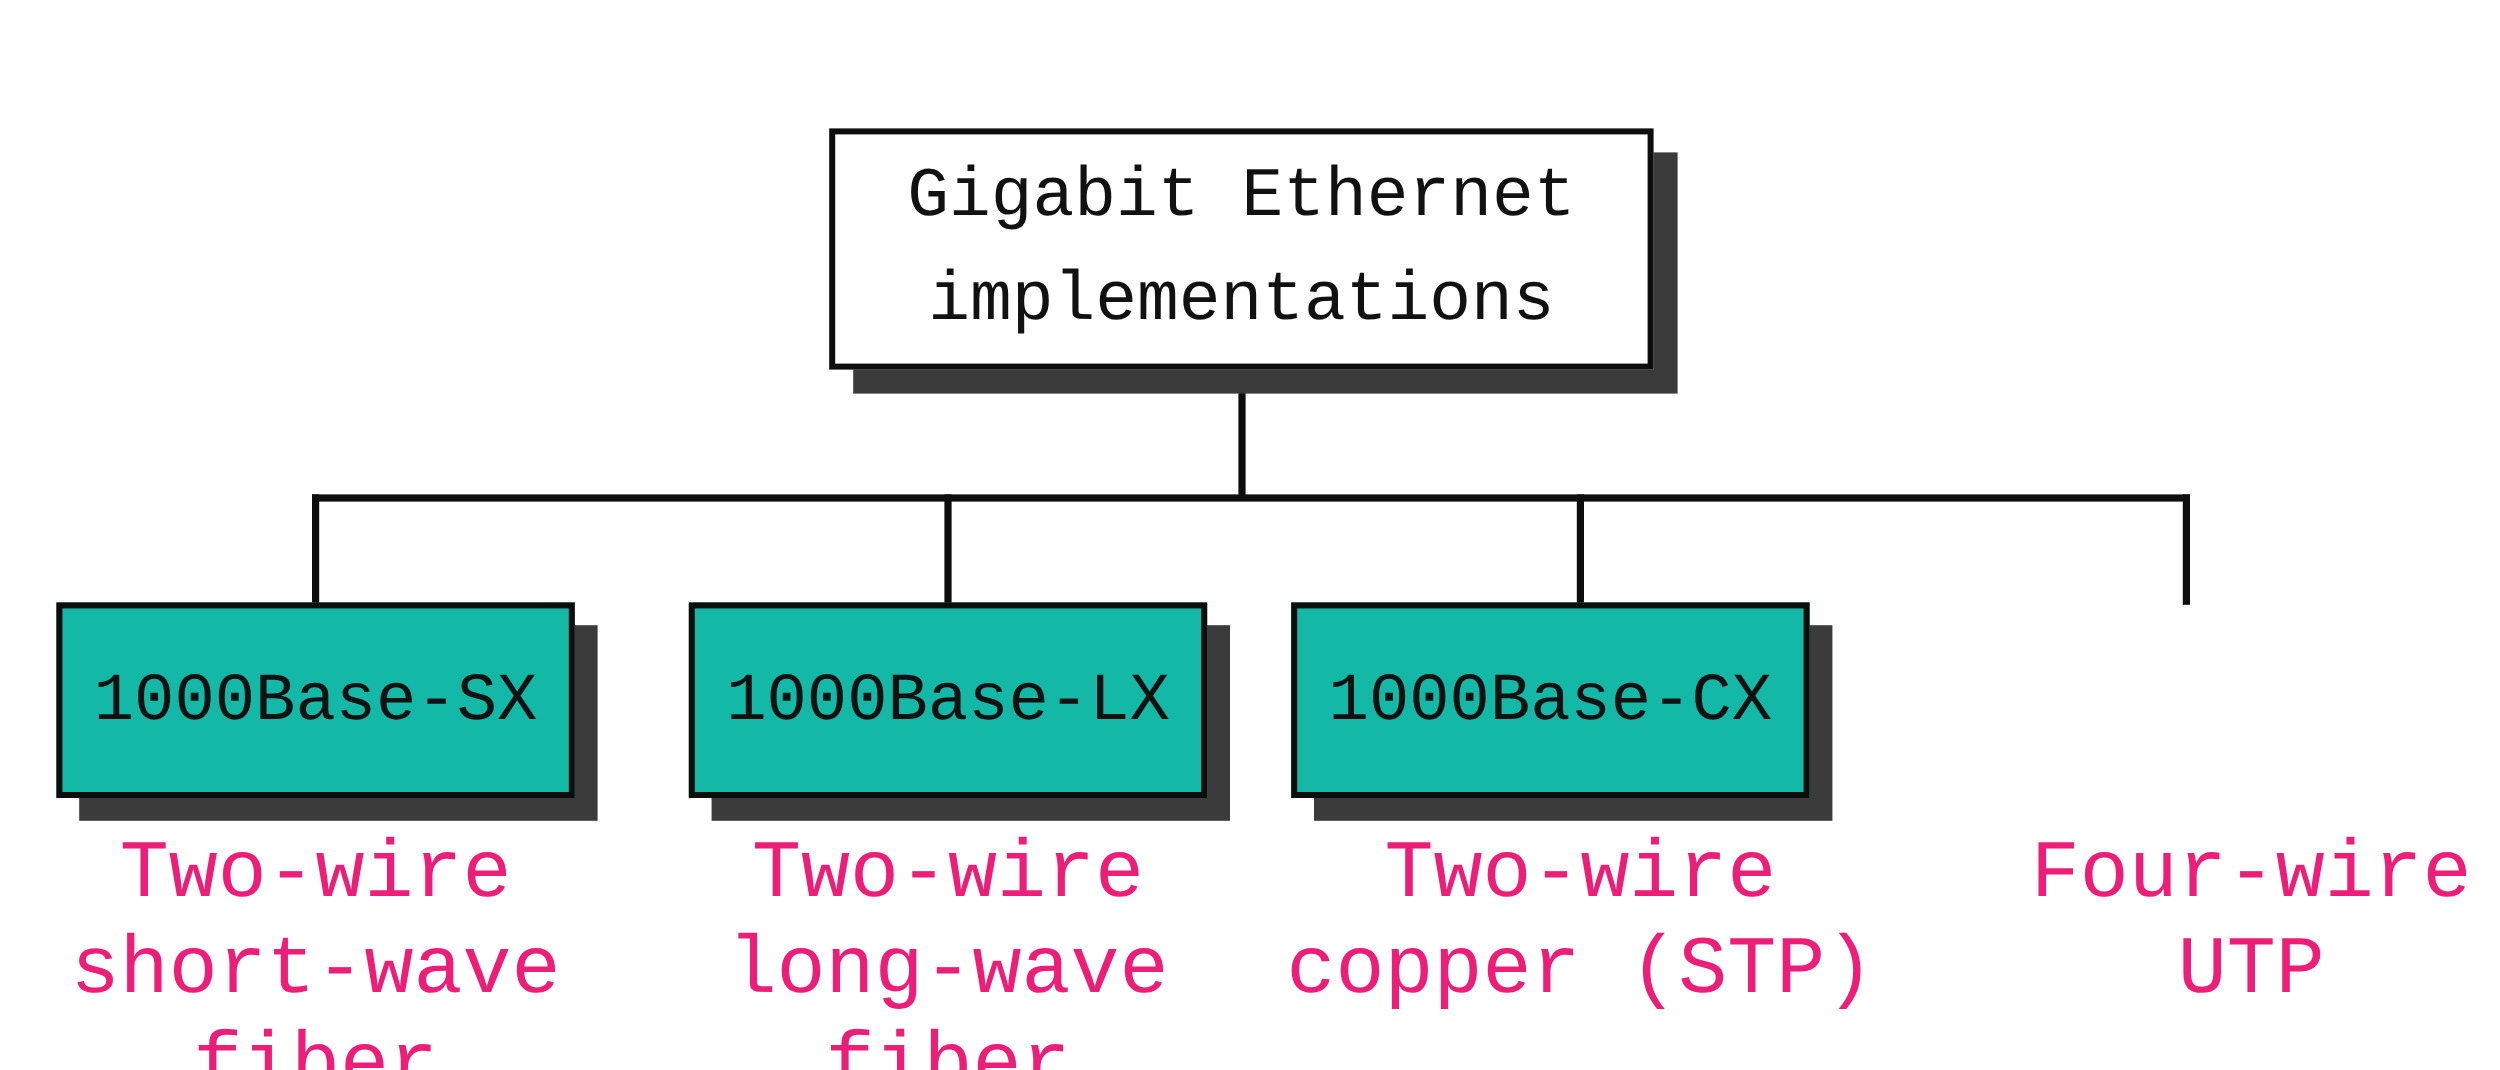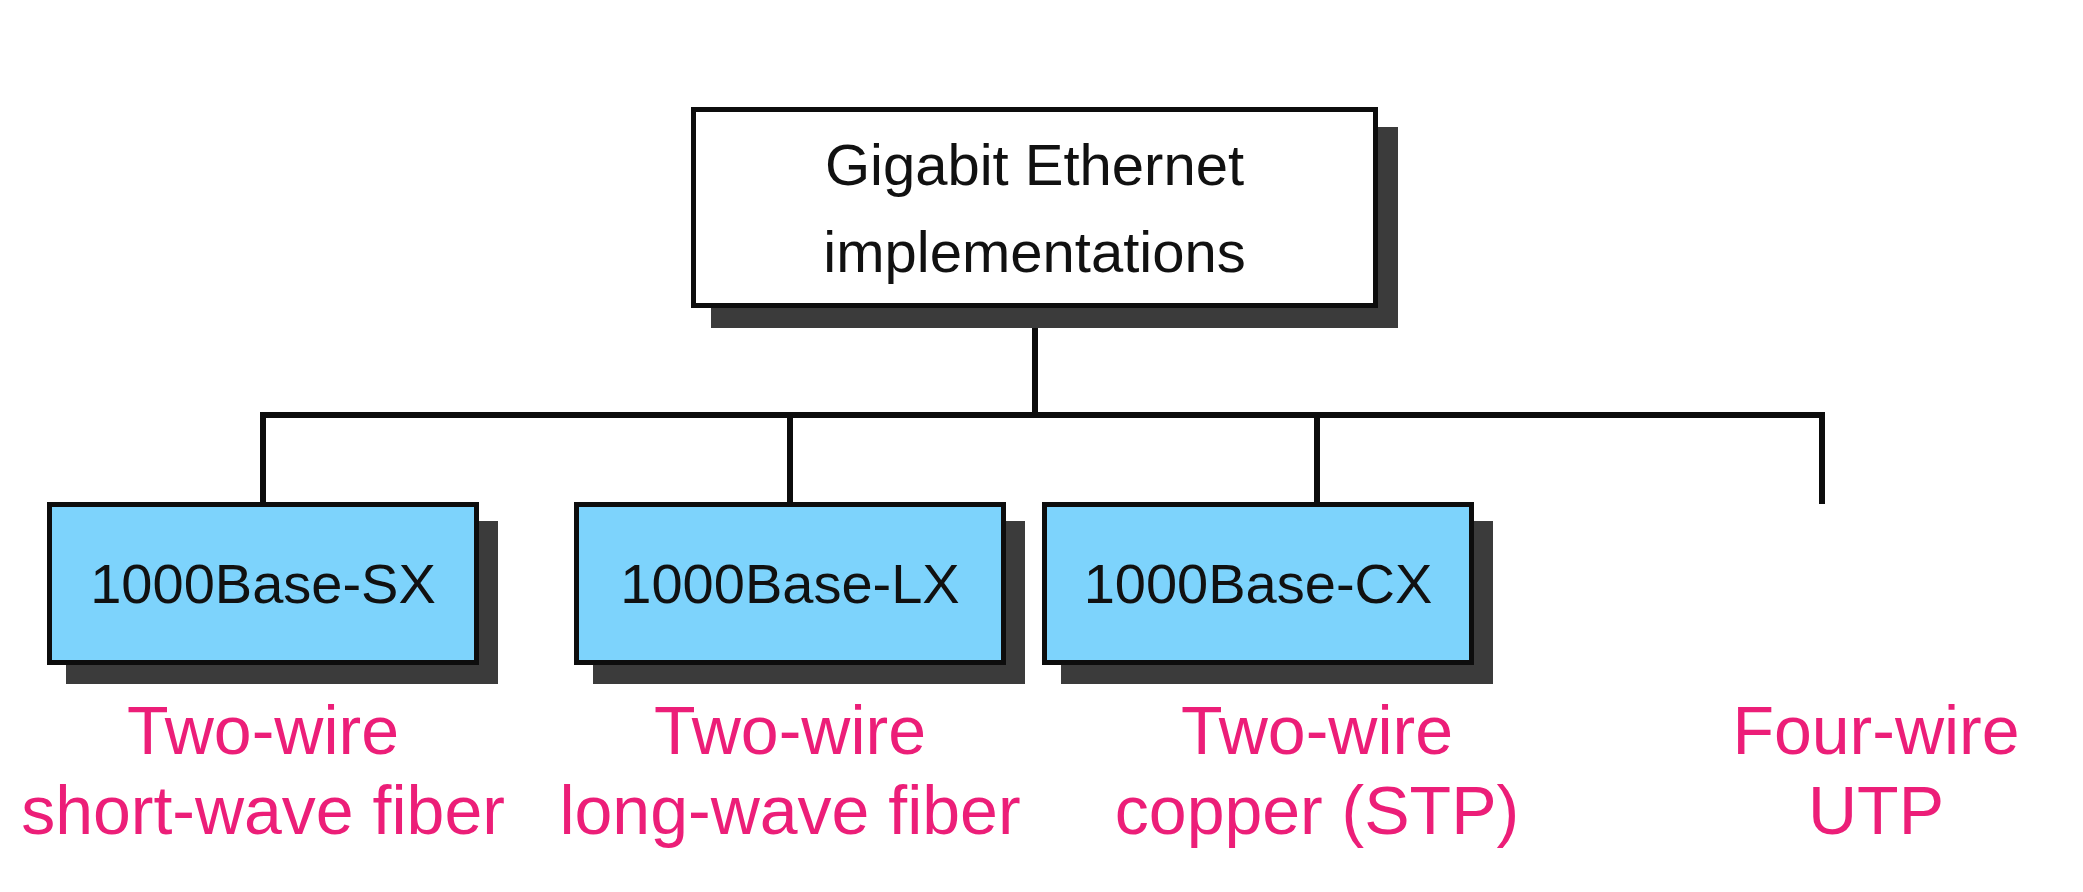--- a/index.html
+++ b/index.html
@@ -7,20 +7,21 @@
     padding: 0;
     background: #ffffff;
     font-family: "Liberation Sans", sans-serif;
   }
   .canvas {
     position: relative;
     width: 2083px;
     height: 892px;
     background: #ffffff;
     overflow: hidden;
+    font-family: Liberation Mono, monospace;
   }
   .node {
     position: absolute;
     box-sizing: border-box;
     border: 5px solid #0d0d0d;
     display: flex;
     align-items: center;
     justify-content: center;
     text-align: center;
     color: #111111;
@@ -34,27 +35,27 @@
     background: #ffffff;
     box-shadow: 20px 20px 0 0 #3b3b3b;
     font-size: 58px;
     line-height: 87px;
     white-space: pre-line;
   }
   .child-box {
     top: 502px;
     width: 432px;
     height: 163px;
-    background: #7dd3fc;
+    background: #14b8a6;
     box-shadow: 19px 19px 0 0 #3b3b3b;
     font-size: 56px;
   }
   .child-box.c1 { left: 47px; }
   .child-box.c2 { left: 574px; }
-  .child-box.c3 { left: 1042px; }
+  .child-box.c3 { left: 1076px; }
   .child-box.c4 { left: 1606px; }
 
   .caption {
     position: absolute;
     top: 690px;
     width: 520px;
     text-align: center;
     color: #ec1e78;
     font-size: 68px;
     line-height: 80px;

